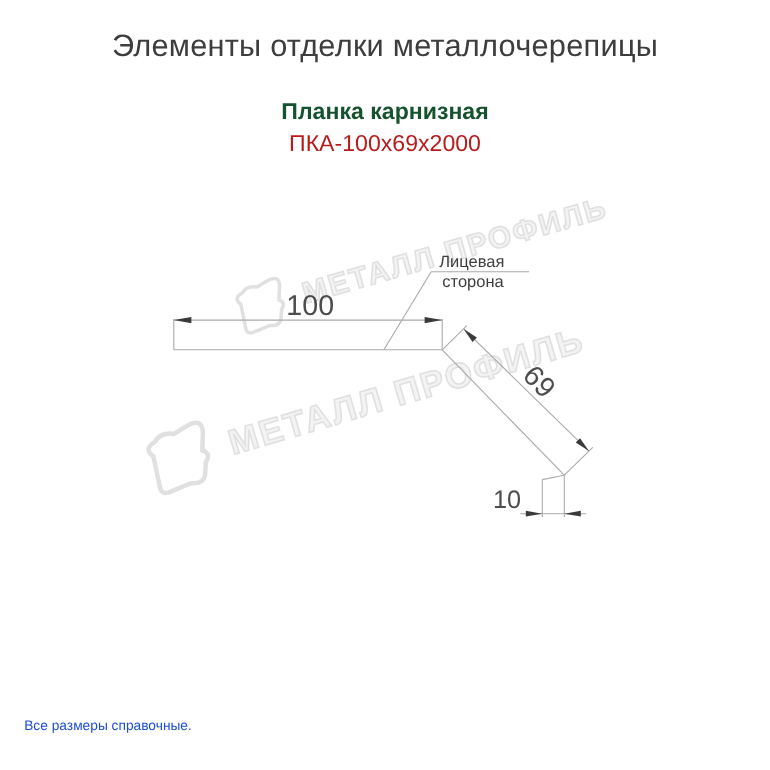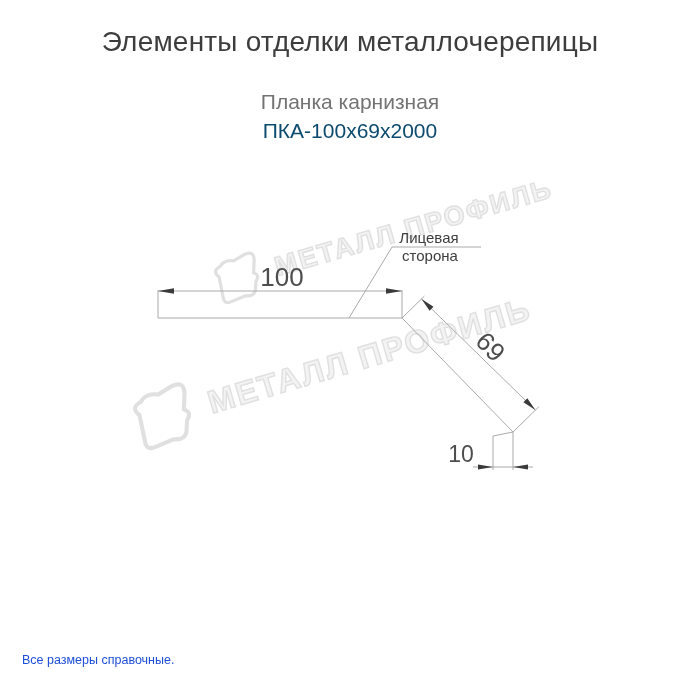--- a/index.html
+++ b/index.html
@@ -6,25 +6,25 @@
   .page{
     position:relative;width:700px;height:700px;background:#ffffff;overflow:hidden;
     font-family:"Liberation Sans","DejaVu Sans",sans-serif;color:#3d3d3d;
   }
   .page-title{
     position:absolute;top:26px;left:0;width:700px;text-align:center;
     font-size:28px;font-weight:400;letter-spacing:0.2px;color:#3d3d3d;
   }
   .product-name{
     position:absolute;top:90px;left:0;width:700px;text-align:center;
-    font-size:21px;font-weight:400;color:#737373;
+    font-size:21px;font-weight:700;color:#14532d;
   }
   .product-code{
     position:absolute;top:119px;left:0;width:700px;text-align:center;
-    font-size:21px;font-weight:400;color:#0c4a6e;
+    font-size:21px;font-weight:400;color:#b91c1c;
   }
   .watermark{
     position:absolute;display:flex;align-items:center;gap:12px;
     transform-origin:left center;white-space:nowrap;pointer-events:none;
   }
   .wm-text{
     font-weight:700;color:#f3f3f3;
     -webkit-text-stroke:1.4px #e0e0e0;
     letter-spacing:2px;
   }

